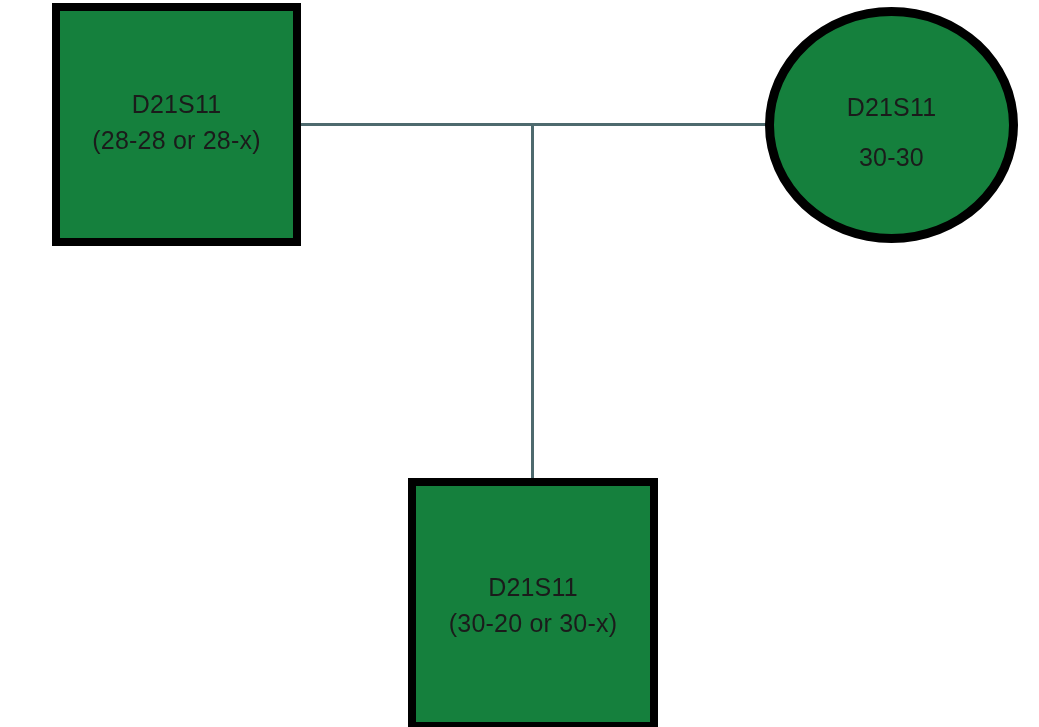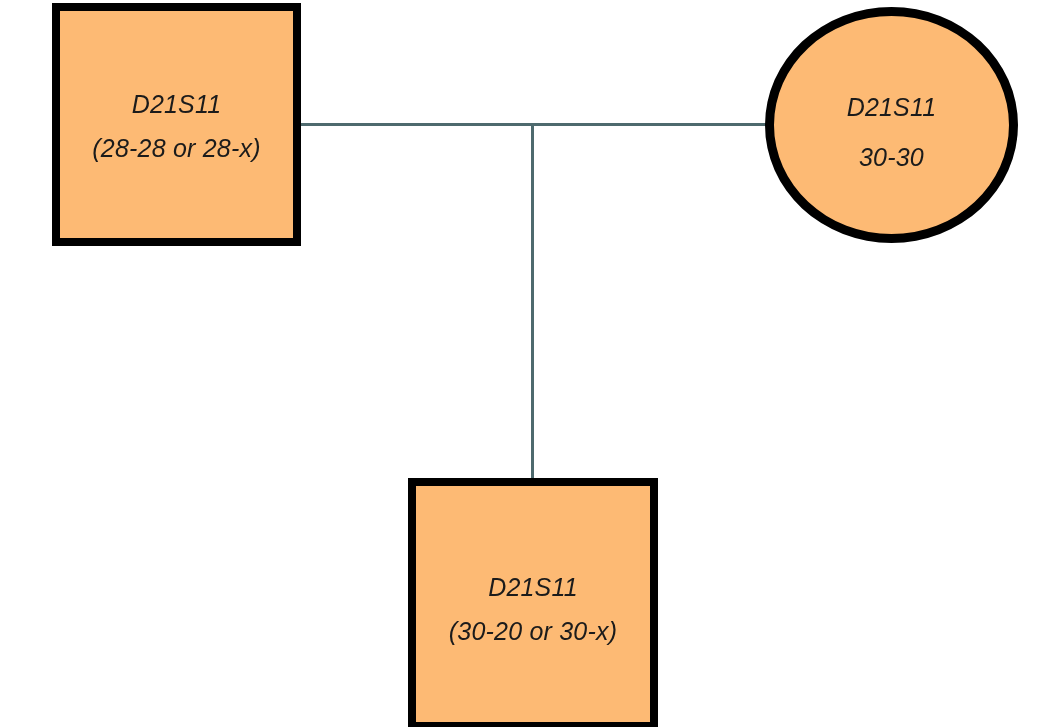--- a/index.html
+++ b/index.html
@@ -32,28 +32,27 @@
     left: 531px;
     top: 123px;
     width: 3px;
     height: 357px;
   }
 
   
   .symbol {
     position: absolute;
     box-sizing: border-box;
-    background: #fdba74;
+    background: #15803d;
     border: 8px solid #000000;
     display: flex;
     flex-direction: column;
     align-items: center;
     justify-content: flex-start;
     z-index: 2;
-    font-style: italic;
   }
   .symbol.male {
     border-radius: 0;
   }
   .symbol.female {
     border-radius: 50%;
     border-width: 9px;
   }
 
   .sym-father {
@@ -84,21 +83,21 @@
     text-align: center;
     line-height: 1.08;
     white-space: nowrap;
     letter-spacing: 0.2px;
   }
   .locus-label {
     font-size: 25px;
   }
   .genotype-label {
     font-size: 25px;
-    margin-top: 17px;
+    margin-top: 9px;
   }
   .sym-mother .genotype-label {
     margin-top: 23px;
   }
 </style>
 </head>
 <body>
 
 <div id="canvas">
 

